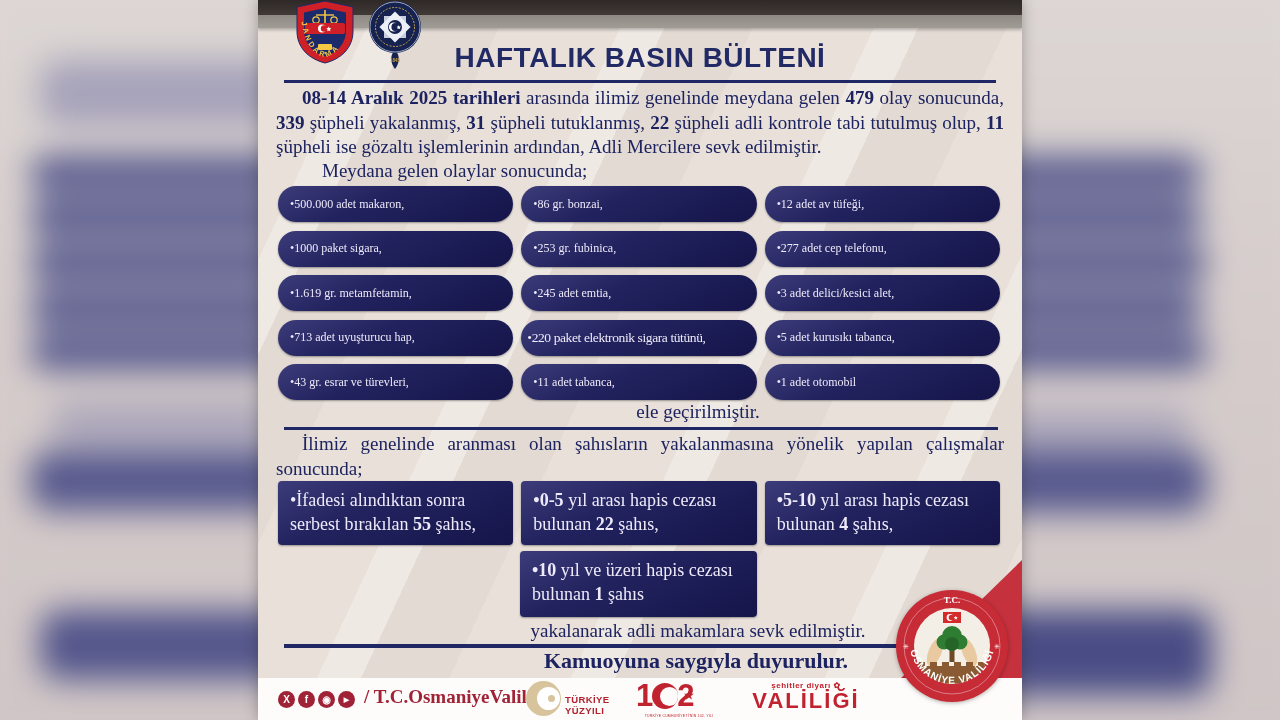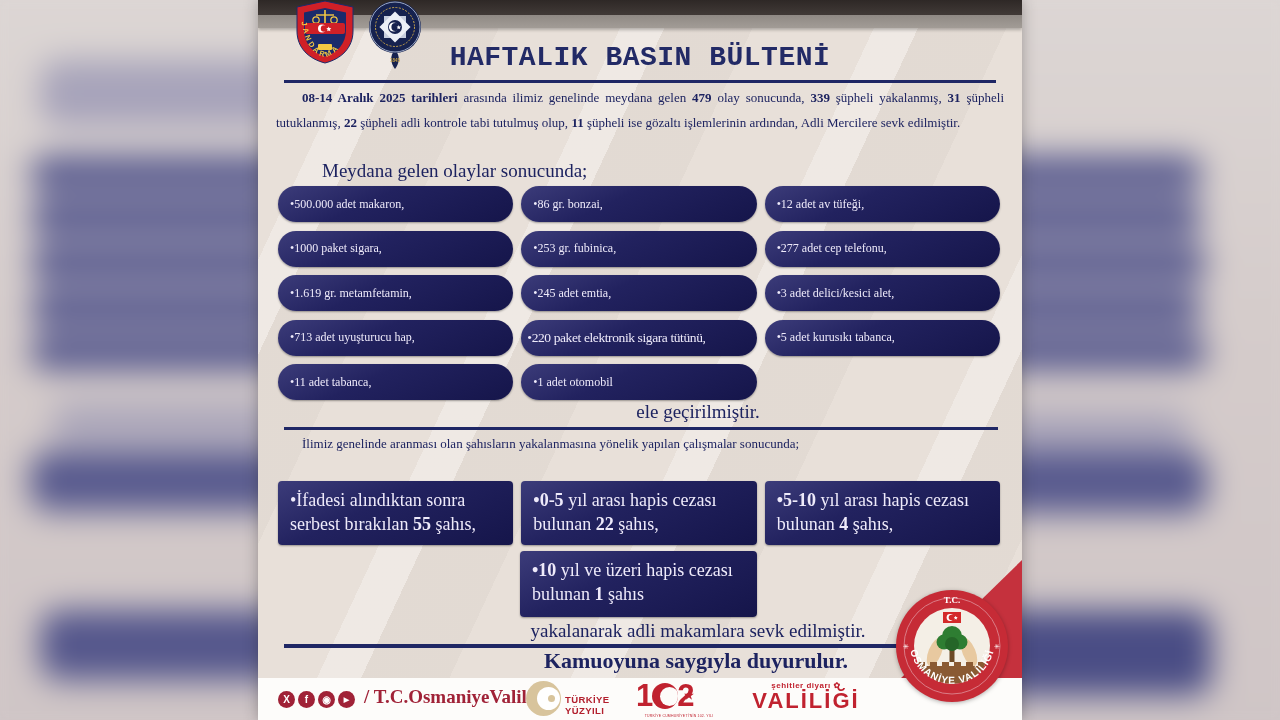--- a/index.html
+++ b/index.html
@@ -18,24 +18,24 @@
   
   .poster{left:258px;top:0;width:764px;height:720px;
     background:
       repeating-linear-gradient(115deg, rgba(255,255,255,0) 0 110px, rgba(255,255,255,0.30) 110px 150px, rgba(120,110,100,0.05) 150px 230px),
       #e8e0d9;
     box-shadow:0 0 14px rgba(0,0,0,.3);overflow:hidden;}
   .topbar1{left:0;top:0;width:764px;height:15px;background:linear-gradient(180deg,#2e2826,#413a37);}
   .topbar2{left:0;top:15px;width:764px;height:13px;background:linear-gradient(180deg,#8f8984,#a29c96);box-shadow:0 2px 3px rgba(0,0,0,.25);}
 
   .title{left:0;top:42px;width:764px;text-align:center;
-    font-family:Liberation Mono, monospace;font-weight:800;font-size:28px;color:#222a66;letter-spacing:.5px;}
+    font-family:Liberation Sans, sans-serif;font-weight:800;font-size:28px;color:#222a66;letter-spacing:.5px;}
   .rule{background:#1f2765;height:3px;}
 
-  .intro{left:18px;top:86px;width:728px;font-size:13px;line-height:24.5px;color:#1d2360;
+  .intro{left:18px;top:86px;width:728px;font-size:19px;line-height:24.5px;color:#1d2360;
     text-align:justify;text-indent:26px;margin:0;}
   .lead{left:64px;top:160px;font-size:19px;color:#1d2360;}
 
   .grid{display:grid;grid-template-columns:repeat(3,1fr);column-gap:8px;row-gap:8.5px;}
   .pill{background:linear-gradient(155deg,#3c3c7a 0%,#22225f 40%,#15154a 100%);
     border-radius:18px;color:#eeeafa;font-size:12px;display:flex;align-items:center;
     padding:0 6px 0 12px;height:36px;box-shadow:0 1px 2px rgba(0,0,0,.35);white-space:nowrap;overflow:hidden;}
   .pill--condensed{font-size:13.5px;letter-spacing:-.4px;padding-left:6px;}
 
   .centerline{width:880px;left:0;text-align:center;font-size:19px;color:#1d2360;}
@@ -166,20 +166,21 @@
     <div class="pill">•12 adet av tüfeği,</div>
     <div class="pill">•1000 paket sigara,</div>
     <div class="pill">•253 gr. fubinica,</div>
     <div class="pill">•277 adet cep telefonu,</div>
     <div class="pill">•1.619 gr. metamfetamin,</div>
     <div class="pill">•245 adet emtia,</div>
     <div class="pill">•3 adet delici/kesici alet,</div>
     <div class="pill">•713 adet uyuşturucu hap,</div>
     <div class="pill pill--condensed">•220 paket elektronik sigara tütünü,</div>
     <div class="pill">•5 adet kurusıkı tabanca,</div>
+    <div class="pill">•43 gr. esrar ve türevleri,</div>
     <div class="pill">•11 adet tabanca,</div>
     <div class="pill">•1 adet otomobil</div>
   </div>
 
   <div class="abs centerline" style="top:401px;">ele geçirilmiştir.</div>
   <div class="abs rule" style="left:26px;top:427px;width:714px;"></div>
 
   <p class="abs intro" style="top:432px;">İlimiz genelinde aranması olan şahısların yakalanmasına yönelik yapılan çalışmalar sonucunda;</p>
 
   <div class="abs grid" style="left:20px;top:481px;width:722px;">

